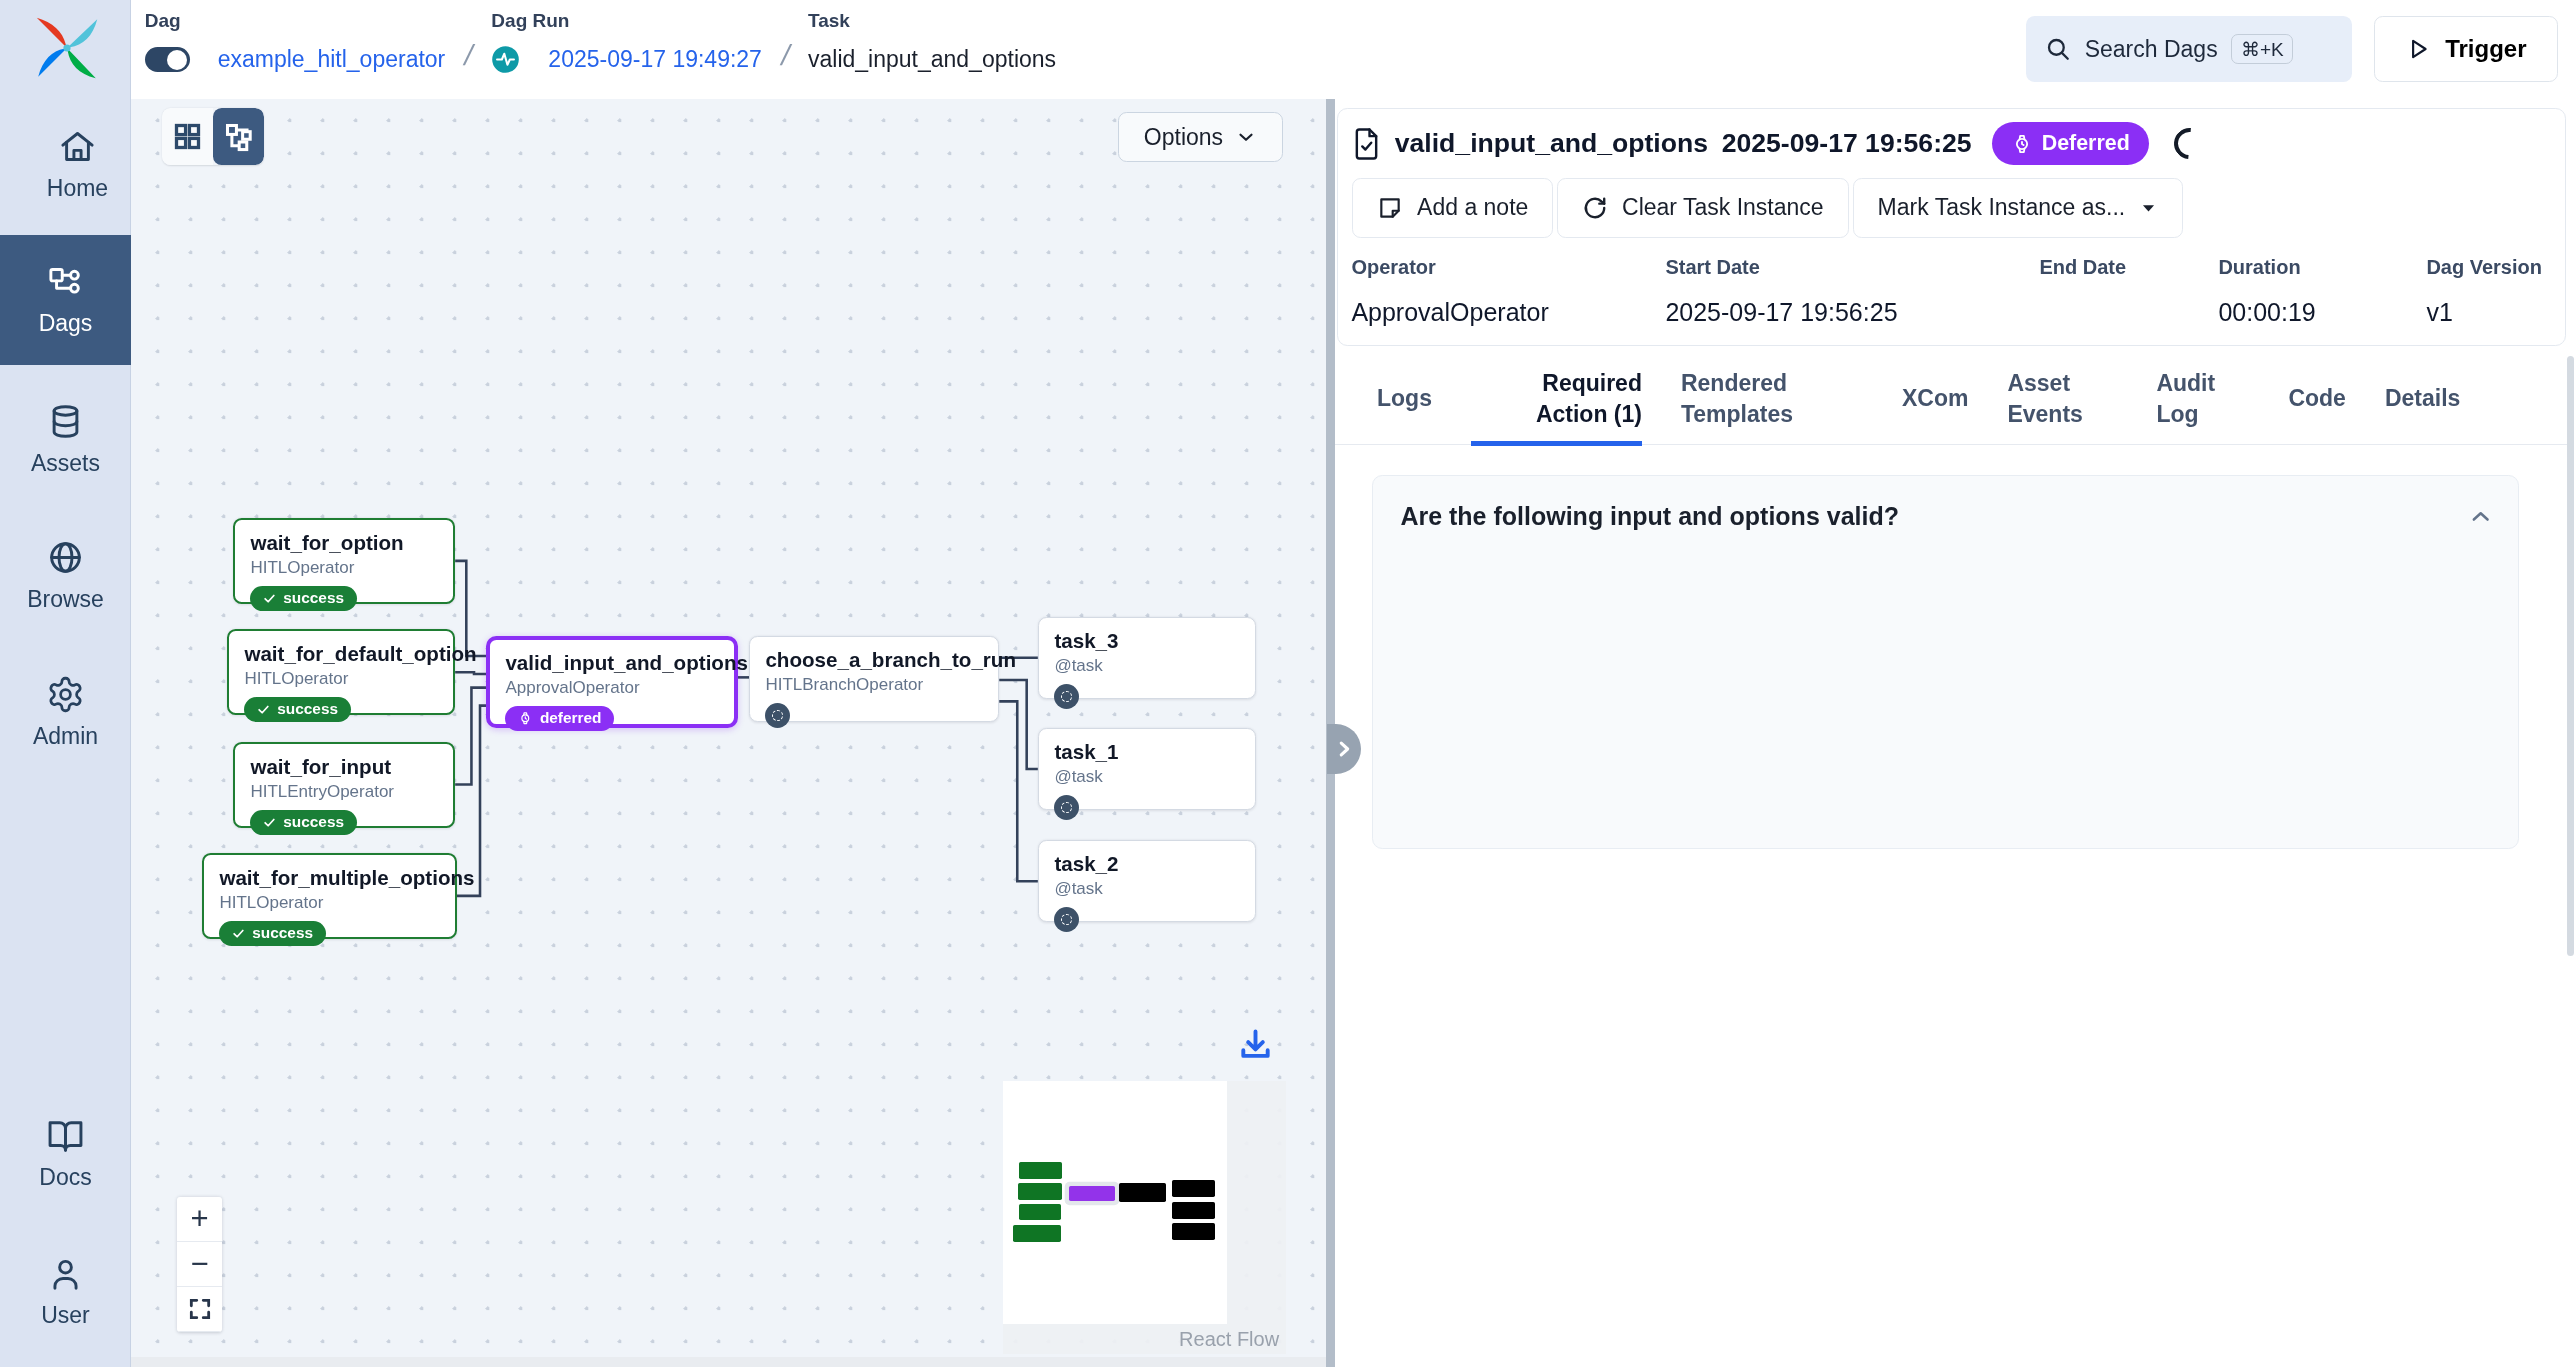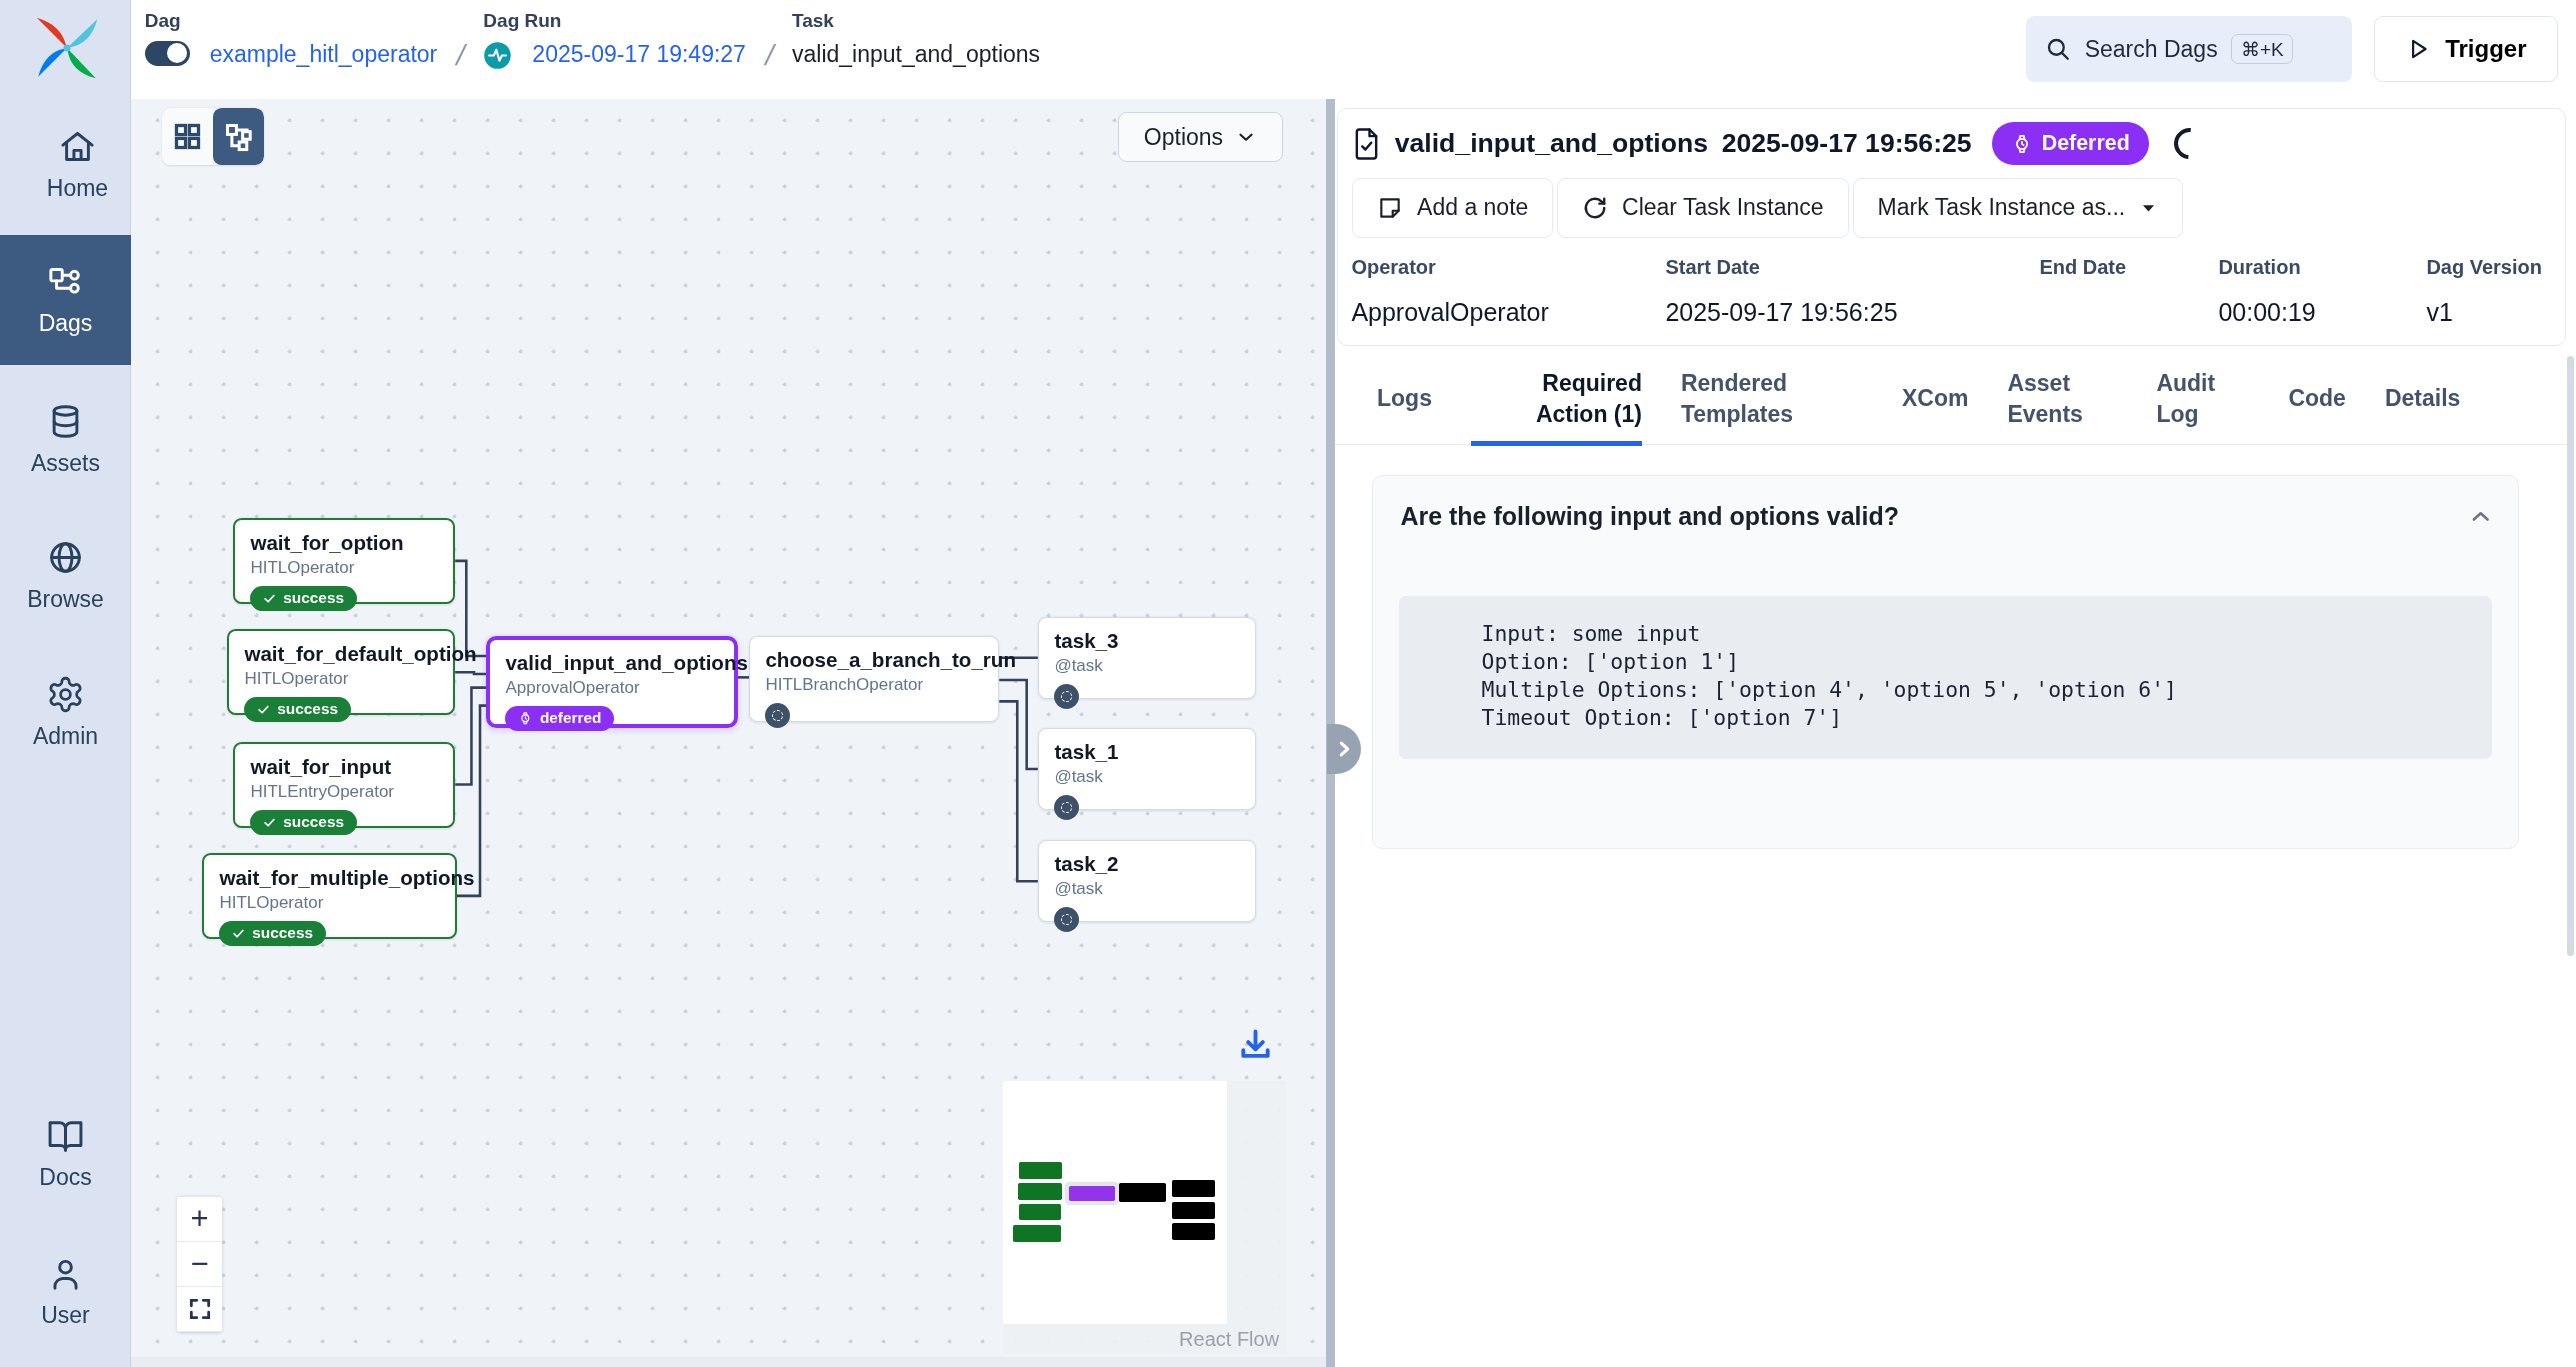--- a/index.html
+++ b/index.html
@@ -18,21 +18,21 @@
   .ni-home{top:111px;height:107px;padding-left:24px;} .ni-dags{top:235px;height:130px;}
   .ni-assets{top:384px;height:111px;} .ni-browse{top:520px;height:111px;}
   .ni-admin{top:657px;height:111px;} .ni-docs{top:1099px;height:110px;}
   .ni-user{top:1237px;height:110px;}
 
   
   .topbar { position:absolute; left:131px; top:0; width:2445px; height:99px; background:#fff; z-index:25; }
   .crumbs { position:absolute; left:13.7px; top:10.3px; display:flex; align-items:flex-end; gap:19px; }
   .crumb { display:flex; flex-direction:column; gap:8.6px; }
   .crumb-label { font-size:19px; font-weight:700; color:#32415a; }
-  .crumb-row { display:flex; align-items:flex-start; gap:20px; height:38px; }
+  .crumb-row { display:flex; align-items:center; gap:28px; height:38px; }
   .crumb-link { font-size:23px; color:#2563eb; cursor:pointer; }
   .crumb-text { font-size:23px; color:#1a202c; }
   .crumb-sep { font-size:29px; color:#8c99ab; padding-bottom:6.9px; transform:skewX(-12deg); }
   .toggle { width:45px; height:25px; border-radius:13px; background:#2d4665; position:relative; cursor:pointer; flex:0 0 auto; }
   .toggle .knob { position:absolute; right:2.6px; top:2.6px; width:20px; height:20px; border-radius:50%; background:#fff; }
   .dagrun-ic { width:29px; height:29px; flex:0 0 auto; }
   .searchbox { position:absolute; right:224px; top:16.3px; width:326px; height:66px; background:#e7eef9;
                border-radius:8.6px; display:flex; align-items:center; gap:13.7px; padding:0 19px; cursor:text; }
   .searchbox .ph { font-size:23px; color:#1e293b; }
   .kbd { border:1.7px solid #c3cdd9; border-radius:6.9px; padding:2.6px 8.6px; font-size:19px; color:#1e293b; }
@@ -508,22 +508,18 @@
     <div class="tab">Details</div>
   </div>
 
   <div class="card">
     <div class="card-head">
       <span class="question">Are the following input and options valid?</span>
       <svg width="27.4" height="27.4" viewBox="0 0 24 24" fill="none" stroke="#64748b" stroke-width="2.2" stroke-linecap="round" stroke-linejoin="round">
           <path d="M6 14.5 12 9l6 5.5"></path>
         </svg>
     </div>
-    <div class="codeblock">    Input: some input
-    Option: ['option 1']
-    Multiple Options: ['option 4', 'option 5', 'option 6']
-    Timeout Option: ['option 7']</div>
   </div>
 
 
   <div class="vscroll"></div>
 </section>
 
 
 </body></html>

